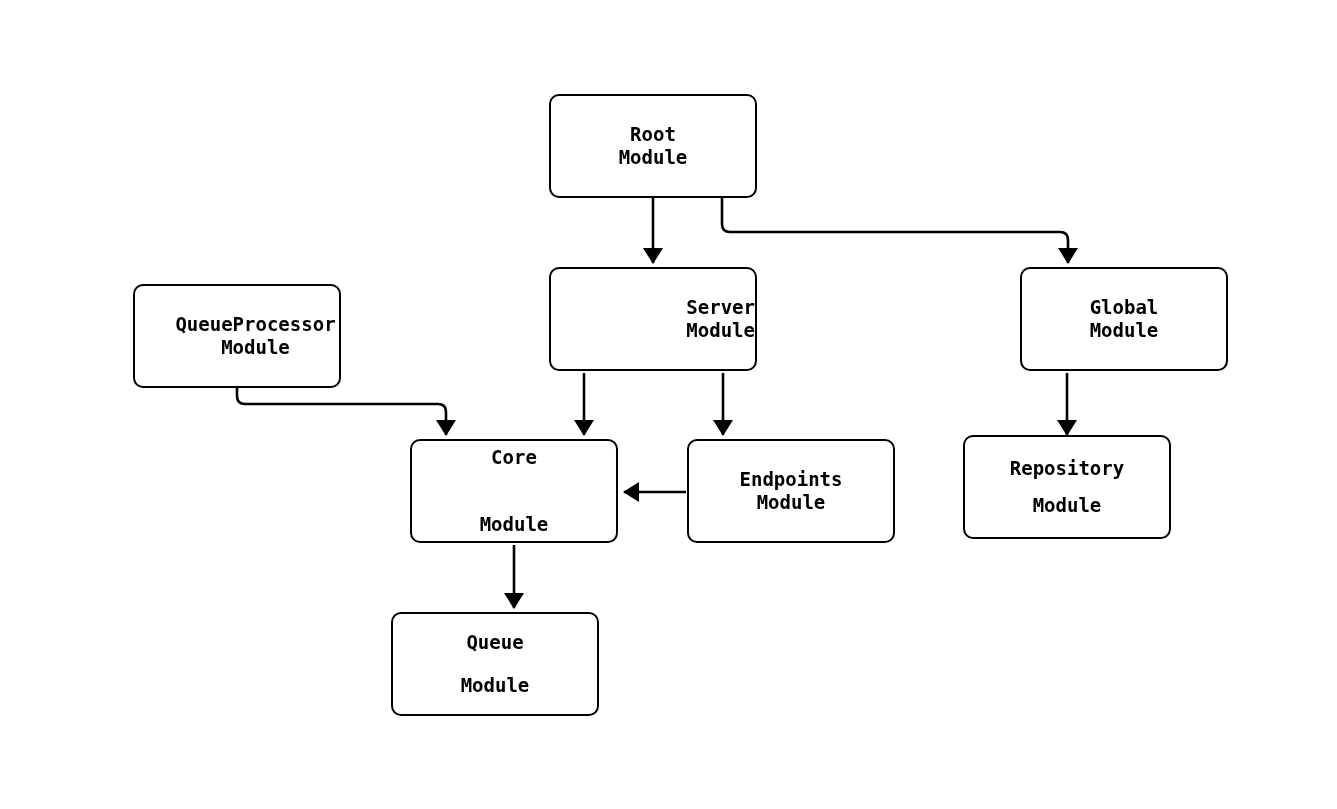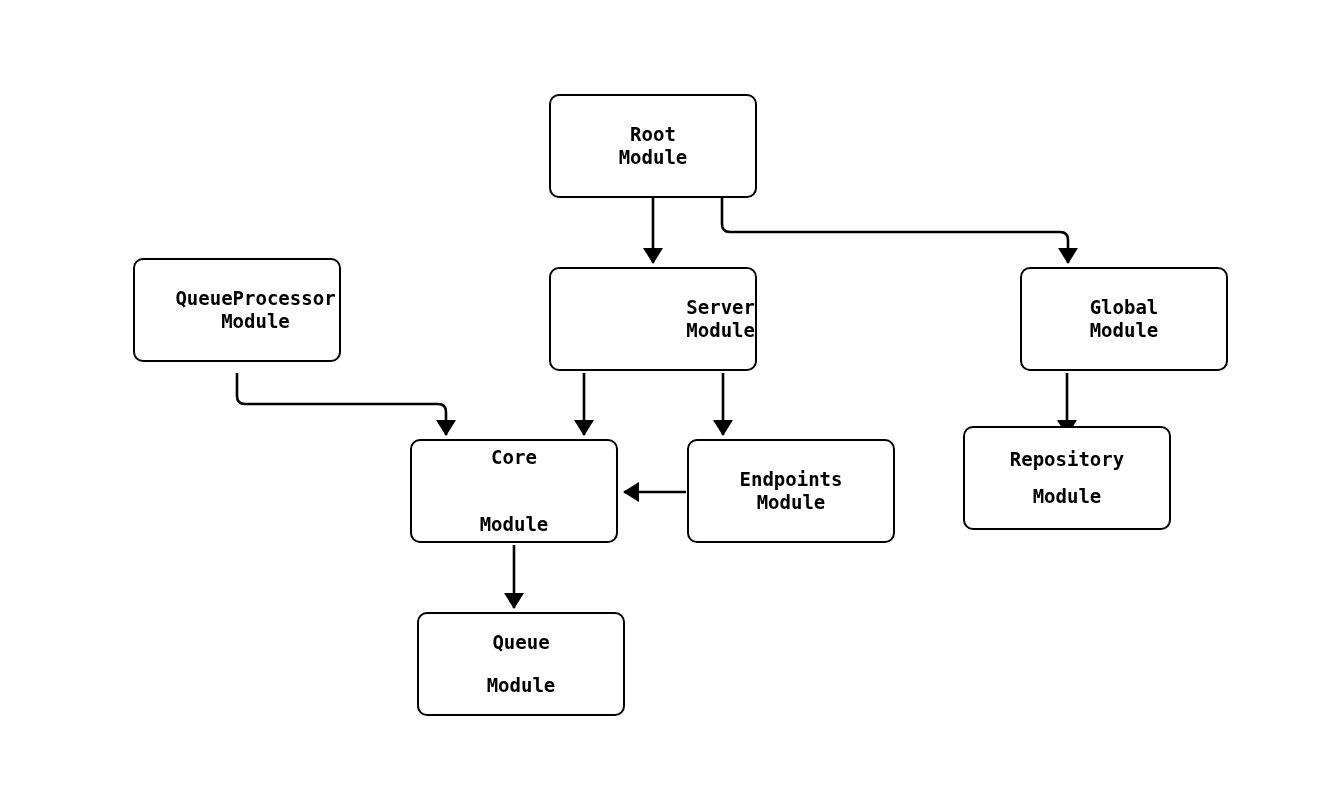--- a/index.html
+++ b/index.html
@@ -71,21 +71,21 @@
     <path class="edge" d="M686,492 H624" marker-end="url(#arrowhead)"></path>
     <path class="edge" d="M514,545 V608" marker-end="url(#arrowhead)"></path>
     <path class="edge" d="M1067,373 V435" marker-end="url(#arrowhead)"></path>
   </svg>
 
   <div class="node" style="left:549px; top:94px;">
     <span class="line">Root</span>
     <span class="line">Module</span>
   </div>
 
-  <div class="node" style="left:133px; top:258px;padding-left:37px;">
+  <div class="node" style="left:133px; top:284px;padding-left:37px;">
     <span class="line">QueueProcessor</span>
     <span class="line">Module</span>
   </div>
 
   <div class="node" style="left:549px; top:267px;align-items:flex-end;">
     <span class="line">Server</span>
     <span class="line">Module</span>
   </div>
 
   <div class="node" style="left:1020px; top:267px;">
@@ -96,23 +96,23 @@
   <div class="node" style="left:410px; top:439px;gap:44px;">
     <span class="line">Core</span>
     <span class="line">Module</span>
   </div>
 
   <div class="node" style="left:687px; top:439px;">
     <span class="line">Endpoints</span>
     <span class="line">Module</span>
   </div>
 
-  <div class="node" style="left:963px; top:426px;gap:14px;">
+  <div class="node" style="left:963px; top:435px;gap:14px;">
     <span class="line">Repository</span>
     <span class="line">Module</span>
   </div>
 
-  <div class="node" style="left:417px; top:612px;gap:20px;">
+  <div class="node" style="left:391px; top:612px;gap:20px;">
     <span class="line">Queue</span>
     <span class="line">Module</span>
   </div>
 
 </div>
 
 </body></html>

